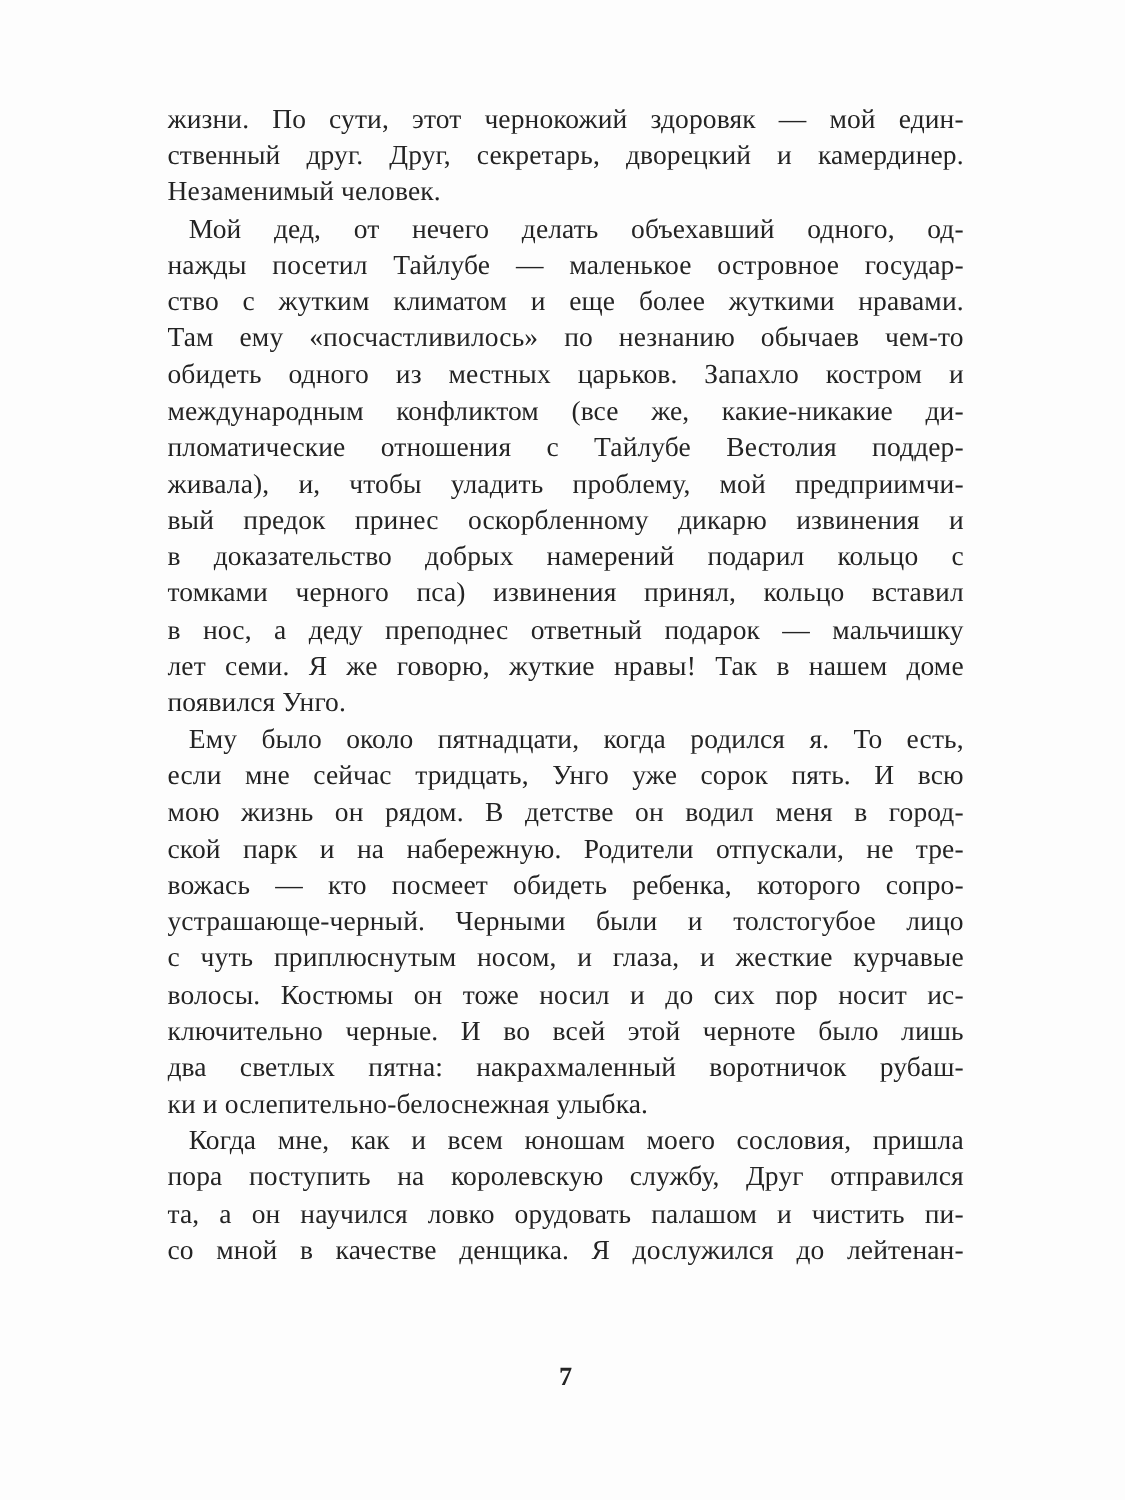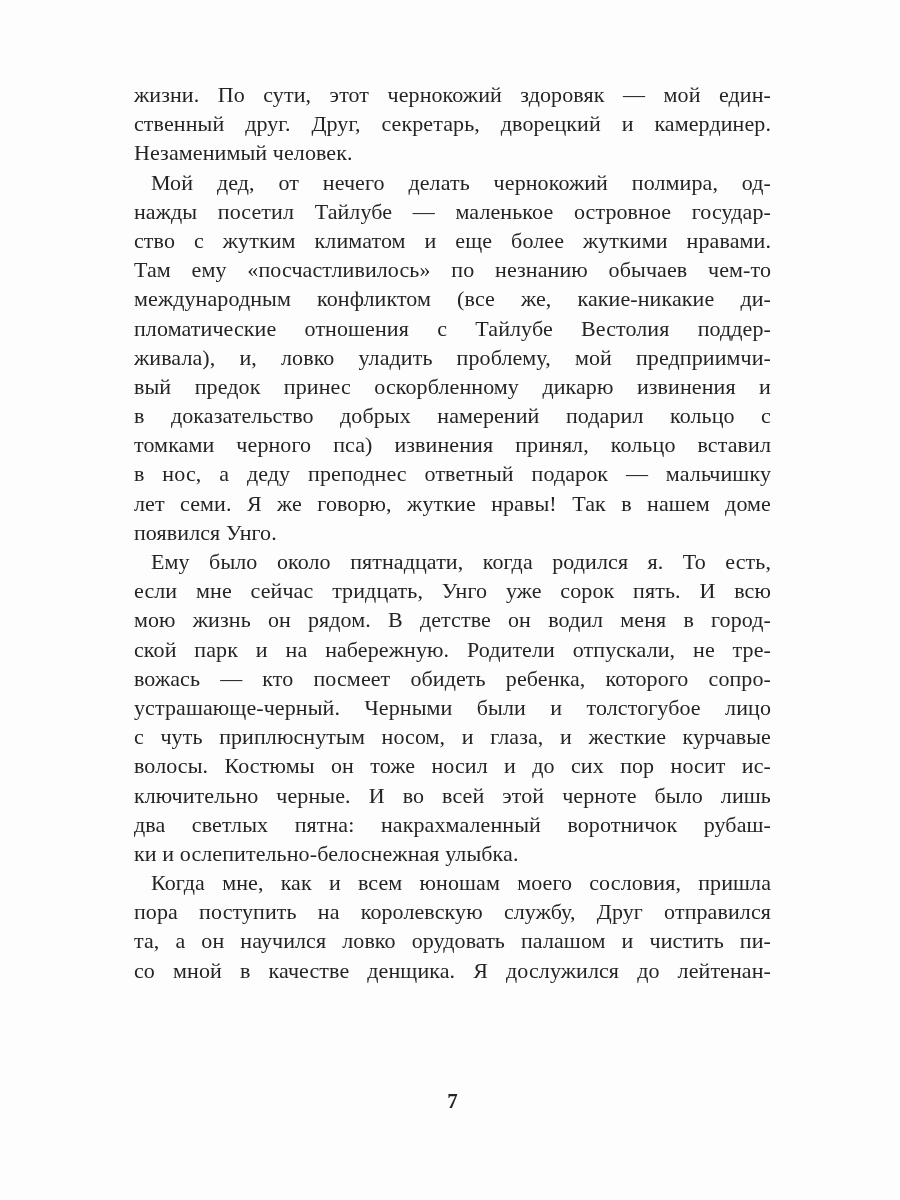--- a/index.html
+++ b/index.html
@@ -61,27 +61,28 @@
 <body>
 
 <div class="page" style="background: rgb(253, 253, 253); color: rgb(36, 36, 36);">
   <div class="text-block" id="text-block">
       <div class="paragraph">
         <div class="line">жизни. По сути, этот чернокожий здоровяк — мой един-</div>
         <div class="line">ственный друг. Друг, секретарь, дворецкий и камердинер.</div>
         <div class="line para-end">Незаменимый человек.</div>
       </div>
       <div class="paragraph">
-        <div class="line first-line">Мой дед, от нечего делать чернокожий полмира, од-</div>
+        <div class="line first-line">Мой дед, от нечего делать объехавший одного, од-</div>
         <div class="line">нажды посетил Тайлубе — маленькое островное государ-</div>
         <div class="line">ство с жутким климатом и еще более жуткими нравами.</div>
         <div class="line">Там ему «посчастливилось» по незнанию обычаев чем-то</div>
+        <div class="line">обидеть одного из местных царьков. Запахло костром и</div>
         <div class="line">международным конфликтом (все же, какие-никакие ди-</div>
         <div class="line">пломатические отношения с Тайлубе Вестолия поддер-</div>
-        <div class="line">живала), и, ловко уладить проблему, мой предприимчи-</div>
+        <div class="line">живала), и, чтобы уладить проблему, мой предприимчи-</div>
         <div class="line">вый предок принес оскорбленному дикарю извинения и</div>
         <div class="line">в доказательство добрых намерений подарил кольцо с</div>
         <div class="line">томками черного пса) извинения принял, кольцо вставил</div>
         <div class="line">в нос, а деду преподнес ответный подарок — мальчишку</div>
         <div class="line">лет семи. Я же говорю, жуткие нравы! Так в нашем доме</div>
         <div class="line para-end">появился Унго.</div>
       </div>
       <div class="paragraph">
         <div class="line first-line">Ему было около пятнадцати, когда родился я. То есть,</div>
         <div class="line">если мне сейчас тридцать, Унго уже сорок пять. И всю</div>

